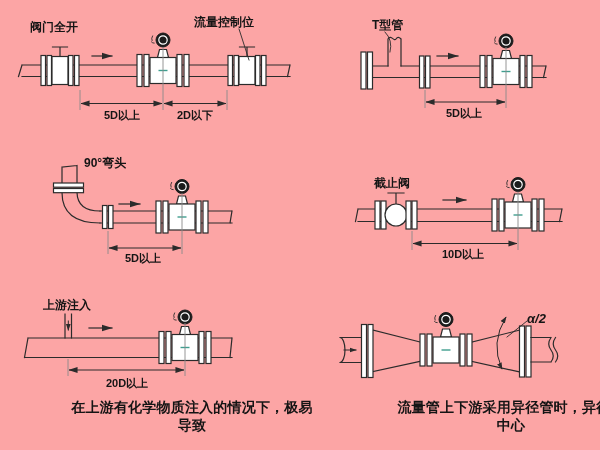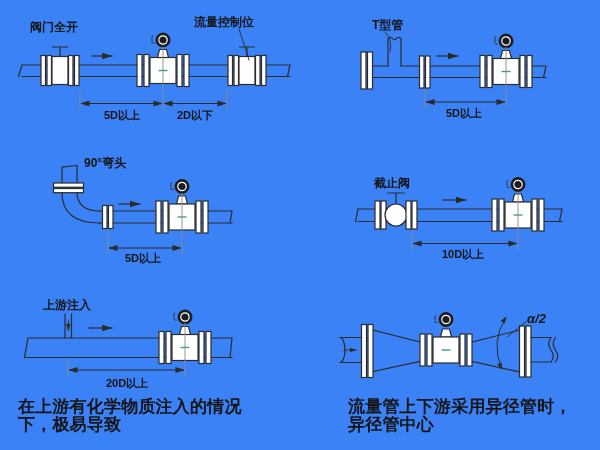--- a/index.html
+++ b/index.html
@@ -1,29 +1,29 @@
 <!DOCTYPE html>
 <html><head>
 <meta charset="utf-8">
 <style>
   html,body{margin:0;padding:0;background:#ffffff;}
-  .canvas{position:relative;width:600px;height:450px;background:#3b82f6;overflow:hidden;
-          font-family:"Liberation Sans",sans-serif;}
+  .canvas{position:relative;width:600px;height:450px;background:#fca5a5;overflow:hidden;
+          font-family:"Liberation Sans",sans-serif;text-align:center;}
   .canvas svg{position:absolute;left:0;top:0;}
   .ln{stroke:#2b2b2b;stroke-width:1.2;fill:none;stroke-linecap:square;}
   .fl{fill:#ffffff;stroke:#2b2b2b;stroke-width:1.2;}
   .hd{fill:#1c1c1c;stroke:#1c1c1c;stroke-width:1;}
   .ring{fill:none;stroke:#ffffff;stroke-width:1.2;}
   .thin{stroke:#8a8a8a;stroke-width:0.9;fill:none;}
   .dim{stroke:#2b2b2b;stroke-width:1;fill:none;}
   .tick{stroke-width:1.4;}
   .lbl{font-family:"Liberation Sans",sans-serif;font-size:12px;font-weight:700;fill:#151515;}
   .dimt{font-family:"Liberation Sans",sans-serif;font-size:11px;font-weight:700;fill:#151515;text-anchor:middle;}
   .it{font-style:italic;font-size:13px;}
-  .caption{position:absolute;font-size:17px;font-weight:700;color:#141414;line-height:18px;letter-spacing:0.2px;}
+  .caption{position:absolute;font-size:14px;font-weight:700;color:#141414;line-height:18px;letter-spacing:0.2px;margin-left:48px;}
   #cap-left{left:18px;top:398px;width:252px;}
   #cap-right{left:348px;top:398px;width:230px;}
 </style>
 </head>
 <body>
 
 <div class="canvas">
 <svg width="600" height="450" viewBox="0 0 600 450">
   <defs>
     <marker id="arr" viewBox="0 0 10 10" refX="9.5" refY="5" markerWidth="9" markerHeight="9" orient="auto-start-reverse">

